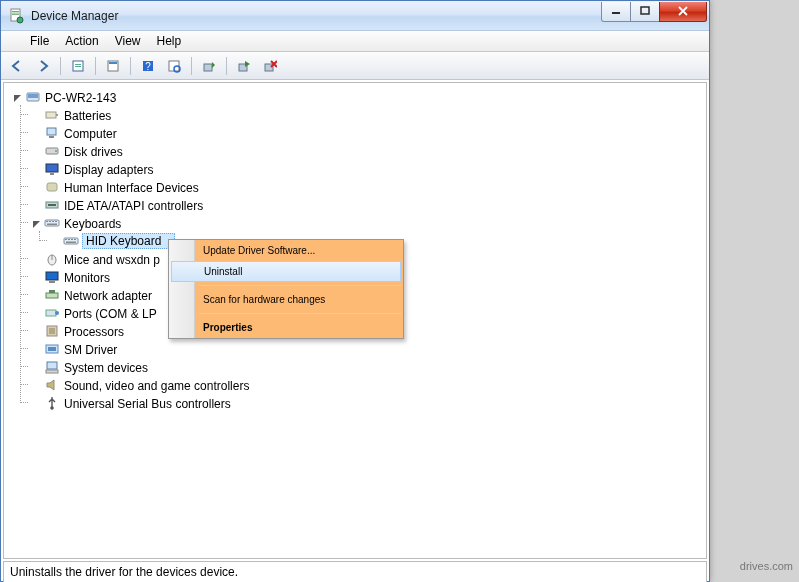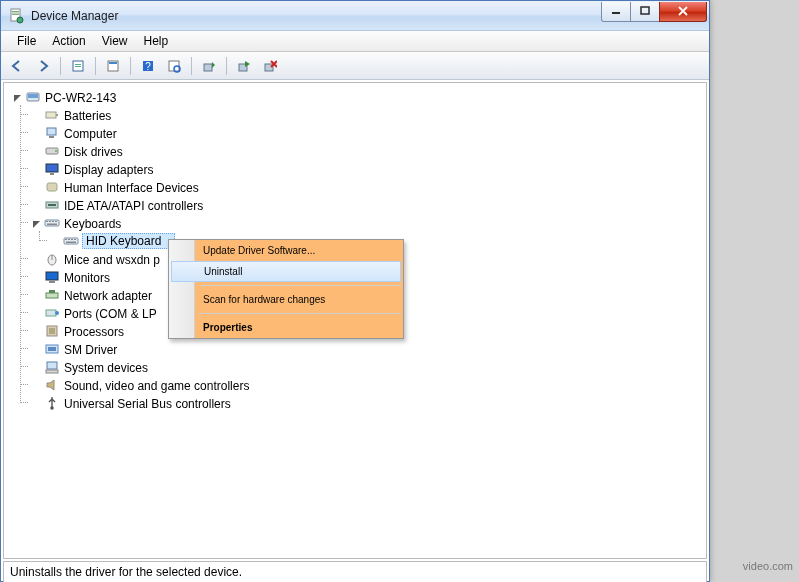--- a/index.html
+++ b/index.html
@@ -59,21 +59,21 @@
     border-bottom-right-radius: 3px;
   }
   .winbtn svg { display:block; }
   
   .menubar {
     height: 21px;
     background: linear-gradient(to bottom, #fdfdfd, #ececec);
     border-bottom: 1px solid #c8c8c8;
     display: flex;
     align-items: stretch;
-    padding-left: 8px;
+    padding-left: 21px;
   }
   .menubar .menuitem {
     padding: 3px 8px 0 8px;
     cursor: default;
   }
   
   .toolbar {
     height: 28px;
     background: linear-gradient(to bottom, #fcfcfc, #e4e9f0);
     border-bottom: 1px solid #c0c7d1;
@@ -469,16 +469,16 @@
       <div class="gutter"></div>
       <div class="ctxitem">Update Driver Software...</div>
       <div class="ctxitem highlight">Uninstall</div>
       <div class="ctxsep"></div>
       <div class="ctxitem">Scan for hardware changes</div>
       <div class="ctxsep"></div>
       <div class="ctxitem bold">Properties</div>
     </div>
   </div>
 
-  <div class="statusbar">Uninstalls the driver for the selected device.</div>
+  <div class="statusbar">Uninstalls the driver for the devices device.</div>
 </div>
 
-<div class="watermark">video.com</div>
+<div class="watermark">drives.com</div>
 
 </body></html>

